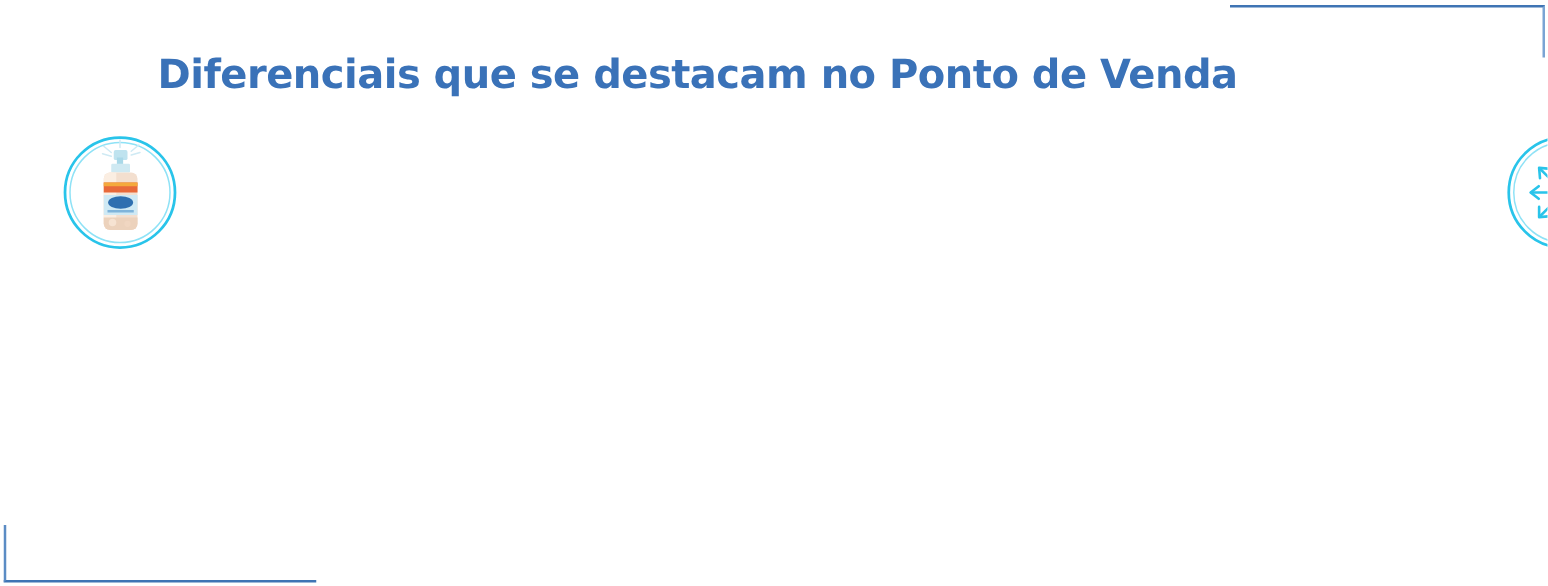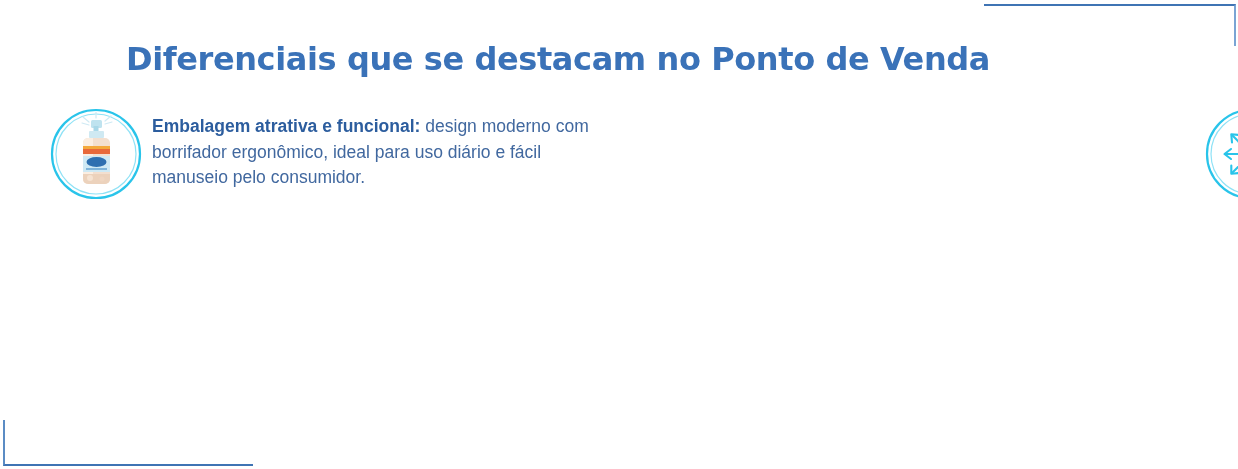--- a/index.html
+++ b/index.html
@@ -127,23 +127,20 @@
 
           <rect x="35" y="50" width="27" height="16" fill="#cfe9f4"></rect>
           <ellipse cx="48.5" cy="56" rx="10" ry="5" fill="#2e6fb0"></ellipse>
           <rect x="38" y="62" width="21" height="2" fill="#7fb4da"></rect>
 
           <path d="M35 68 h27 v5 a5 5 0 0 1 -5 5 h-17 a5 5 0 0 1 -5 -5 z" fill="#ecd2bc"></path>
           <circle cx="42" cy="72" r="3" fill="#f6e3d2"></circle>
           <circle cx="54" cy="73" r="2.5" fill="#f0d6c1"></circle>
         </svg>
       </div>
-      <div class="feature-text">
-        <b>Embalagem atrativa e funcional:</b><span> design moderno com borrifador ergonômico, ideal para uso diário e fácil manuseio pelo consumidor.</span>
-      </div>
     </div>
 
     <div class="cell cell-b">
       <div class="icon-wrap">
         <svg width="96" height="96" viewBox="0 0 96 96">
           <circle cx="48" cy="48" r="44" fill="none" stroke="#29c4ea" stroke-width="2.2"></circle>
           <circle cx="48" cy="48" r="40" fill="none" stroke="#8fe2f6" stroke-width="1.2"></circle>
           <g stroke="#29c4ea" stroke-width="2.1" fill="none" stroke-linecap="round" stroke-linejoin="round">
 
             <path d="M48 44 V22"></path>

